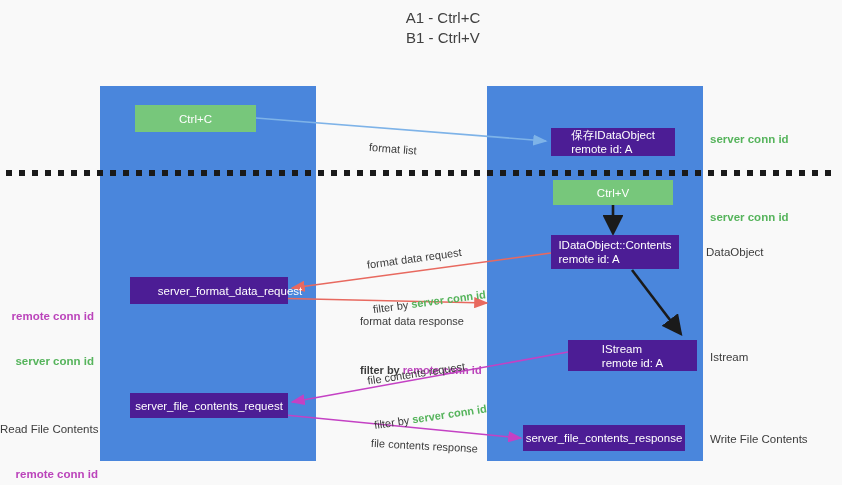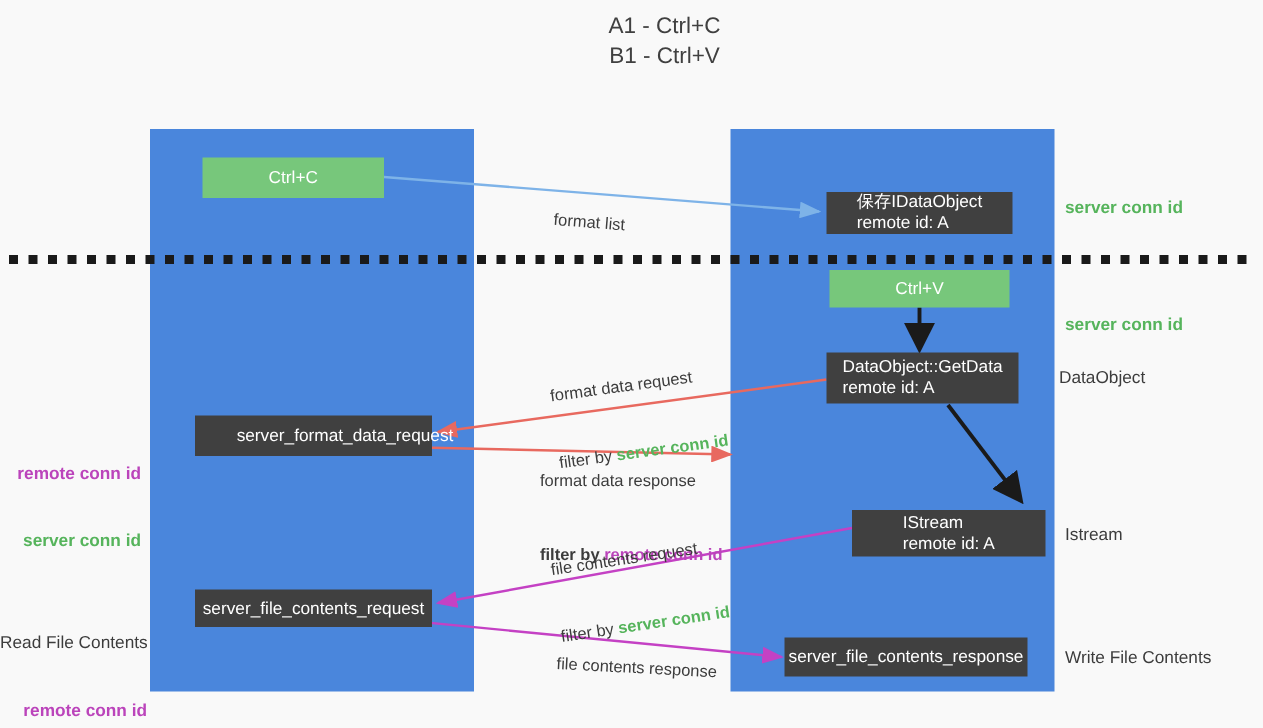--- a/index.html
+++ b/index.html
@@ -29,21 +29,21 @@
   .lane{position:absolute;background:#4a86dc;}
 
   
   .box{
     position:absolute;box-sizing:border-box;
     display:flex;align-items:center;justify-content:center;
     text-align:left;color:#ffffff;font-size:11.5px;line-height:14px;
     white-space:pre;
   }
   .box.green{background:#77c77b;}
-  .box.orange{background:#404040;}
+  .box.orange{background:#4c1d95;}
 
   
   .side{
     position:absolute;font-size:11.5px;line-height:15px;white-space:pre;
   }
   .side.green-txt{color:#56b45c;font-weight:bold;}
   .side.dark{color:#3c3c3c;}
 
   
   .leftlbl{position:absolute;font-size:11.5px;line-height:15px;white-space:pre;text-align:right;}
@@ -113,21 +113,21 @@
     <line x1="130" y1="400" x2="521" y2="438" stroke="#c441c4" stroke-width="1.6" marker-end="url(#ar-mag)"></line>
   </svg>
 
   <div class="box green" style="left:135px;top:105px;width:121px;height:27px;">Ctrl+C</div>
 
   <div class="box orange" style="left:551px;top:128px;width:124px;height:28px;">保存IDataObject
 remote id: A</div>
 
   <div class="box green" style="left:553px;top:180px;width:120px;height:25px;">Ctrl+V</div>
 
-  <div class="box orange" style="left:551px;top:235px;width:128px;height:34px;">DataObject::GetData
+  <div class="box orange" style="left:551px;top:235px;width:128px;height:34px;">IDataObject::Contents
 remote id: A</div>
 
   <div class="box orange" style="left:130px;top:277px;width:158px;height:27px;padding-left:42px;">server_format_data_request</div>
 
 
   <div class="box orange" style="left:568px;top:340px;width:129px;height:31px;">IStream
 remote id: A</div>
 
   <div class="box orange" style="left:130px;top:393px;width:158px;height:25px;">server_file_contents_request</div>
 

